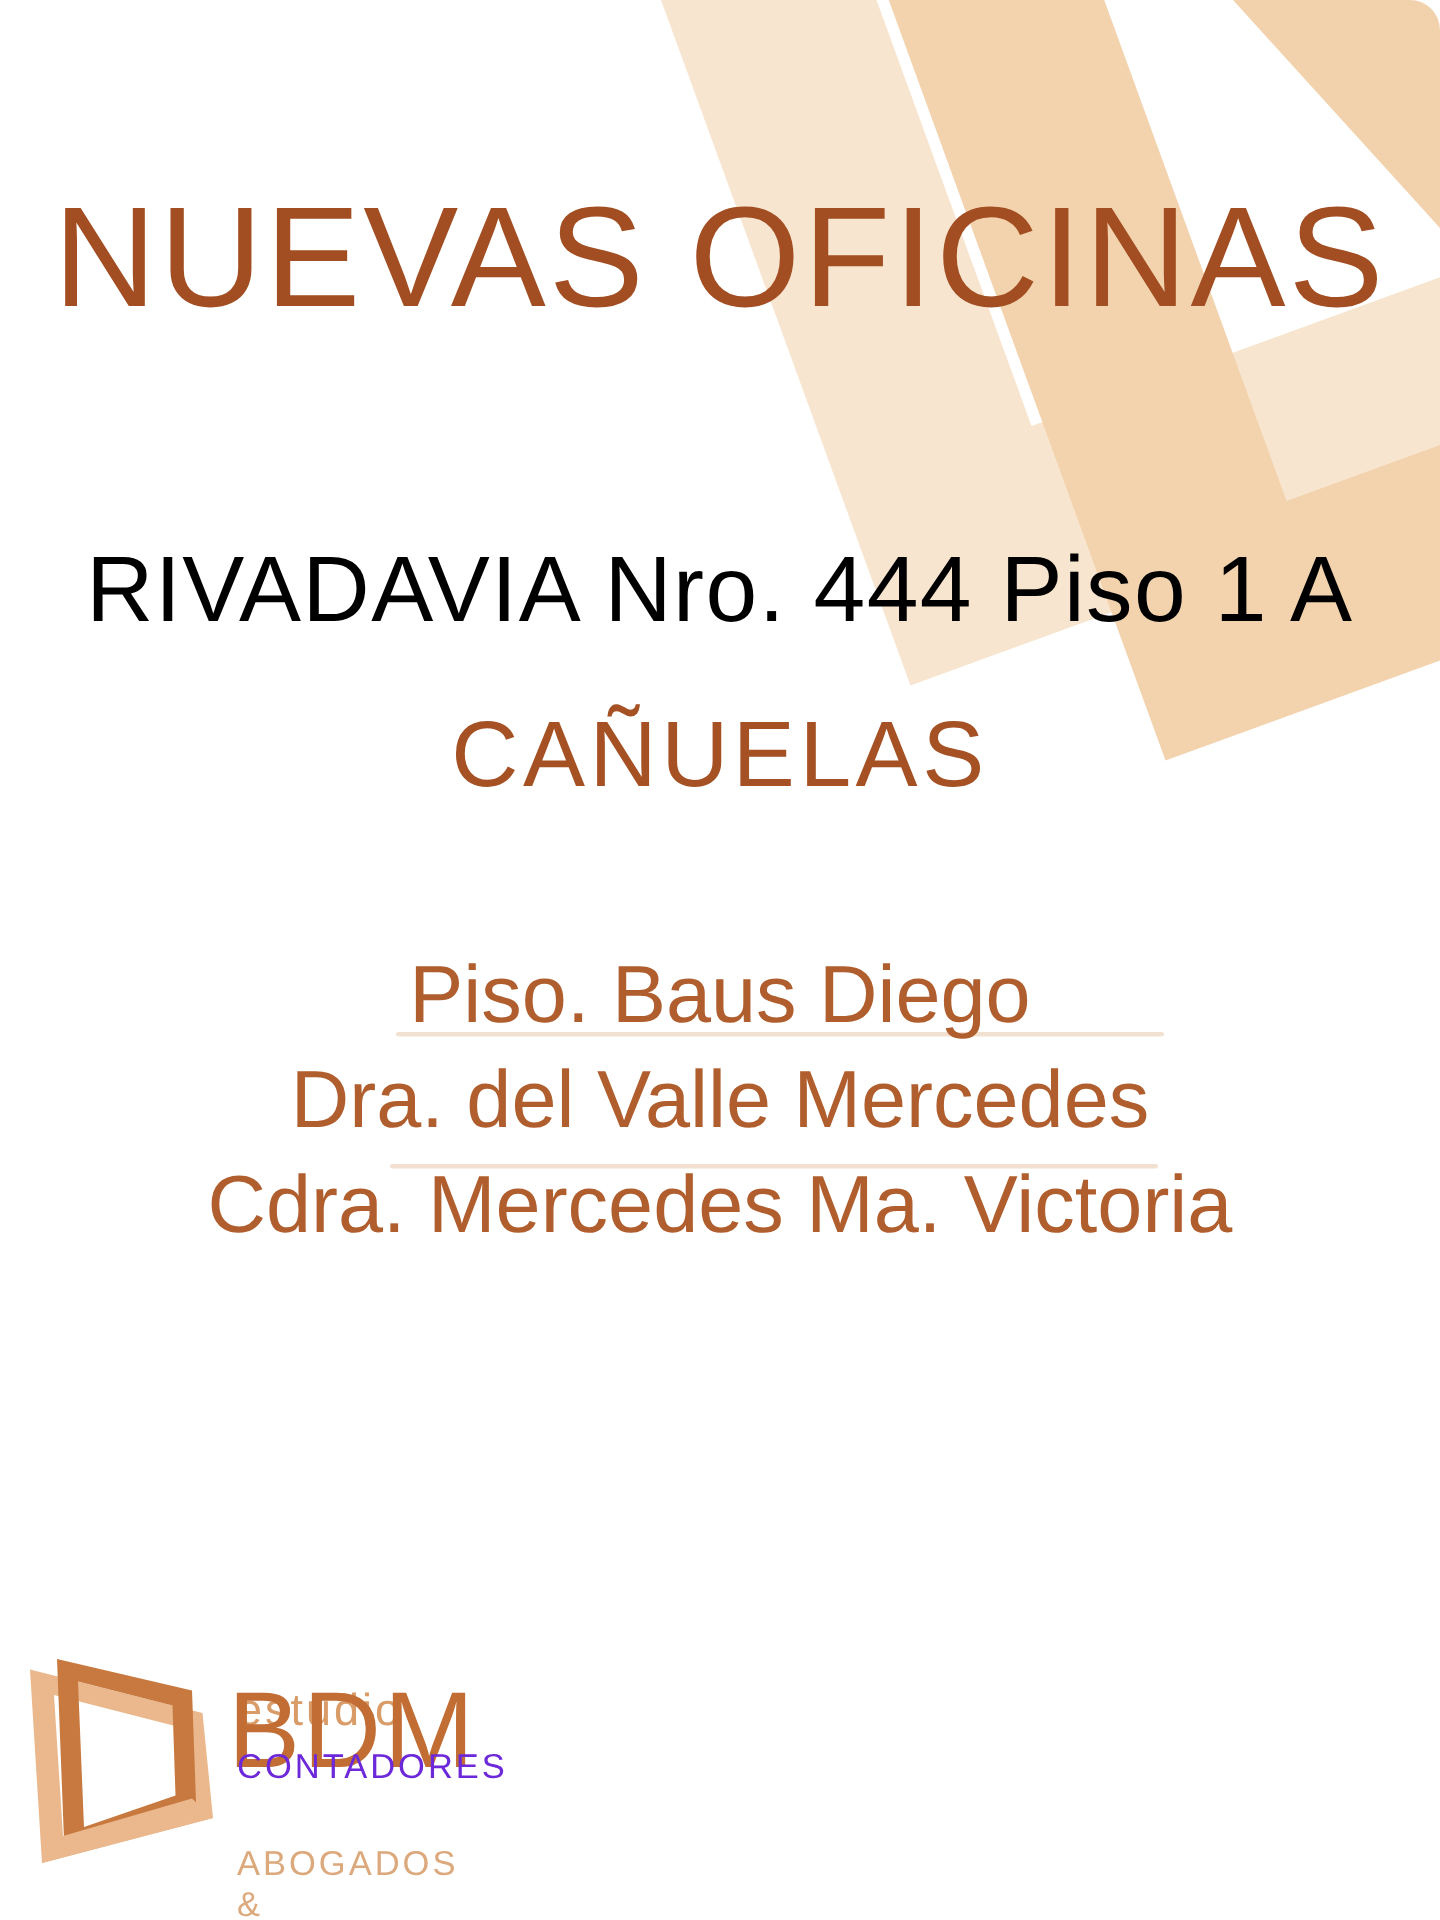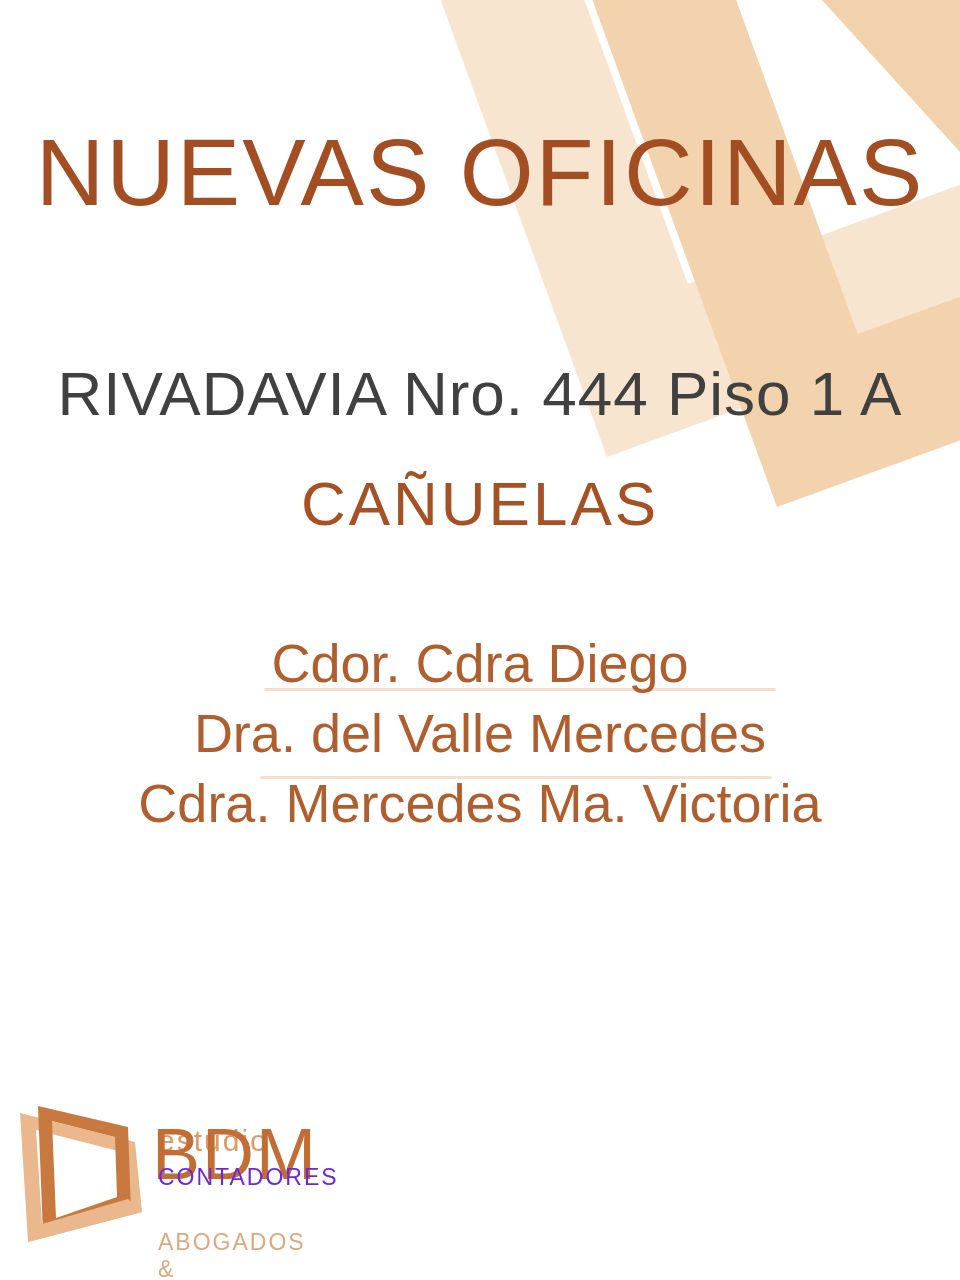--- a/index.html
+++ b/index.html
@@ -2,28 +2,29 @@
 <html><head>
 <meta charset="utf-8">
 <style>
   html,body{margin:0;padding:0;}
   .page{
     position:relative;
     width:960px;height:1280px;
     background:#ffffff;
     overflow:hidden;
     font-family:"Liberation Sans","DejaVu Sans",sans-serif;
+    border-radius:20px;
   }
   
   .bg-decor{position:absolute;left:0;top:0;z-index:0;}
   
   .txt{position:absolute;left:0;width:100%;text-align:center;z-index:2;font-weight:300;}
   .title{top:118px;font-size:95px;letter-spacing:2px;color:#A34E22;}
   .subtitle{top:252px;font-size:47px;letter-spacing:1px;color:#A8562A;}
-  .address{top:358px;font-size:62px;letter-spacing:1px;color:#404040;}
+  .address{top:358px;font-size:62px;letter-spacing:1px;color:#000000;}
   .city{top:468px;font-size:62px;letter-spacing:3px;color:#A55124;}
   .names{top:628px;font-size:54px;line-height:70px;color:#B05E2E;}
   .divider{
     position:absolute;height:3px;background:#F2E1D0;z-index:1;border-radius:2px;
   }
   .divider-1{top:688px;left:264px;width:512px;}
   .divider-2{top:776px;left:260px;width:512px;}
   
   .logo{position:absolute;left:0;top:0;z-index:2;}
   .logo-mark{position:absolute;left:0;top:0;z-index:2;}
@@ -52,21 +53,21 @@
 
 
   <div class="txt address">RIVADAVIA Nro. 444 Piso 1 A</div>
 
   <div class="txt city">CAÑUELAS</div>
 
   <div class="divider divider-1"></div>
   <div class="divider divider-2"></div>
 
   <div class="txt names">
-    <div>Cdor. Cdra Diego</div>
+    <div>Piso. Baus Diego</div>
     <div>Dra. del Valle Mercedes</div>
     <div>Cdra. Mercedes Ma. Victoria</div>
   </div>
 
   <div class="logo">
 
     <svg class="logo-mark" width="960" height="1280" viewBox="0 0 960 1280" aria-hidden="true">
 
       <path fill="#EAB88C" fill-rule="evenodd" d="M20,1113 L135,1142 L142,1212 L28,1242 Z
                M36,1130 L122,1152 L128,1199 L42,1224 Z"></path>

